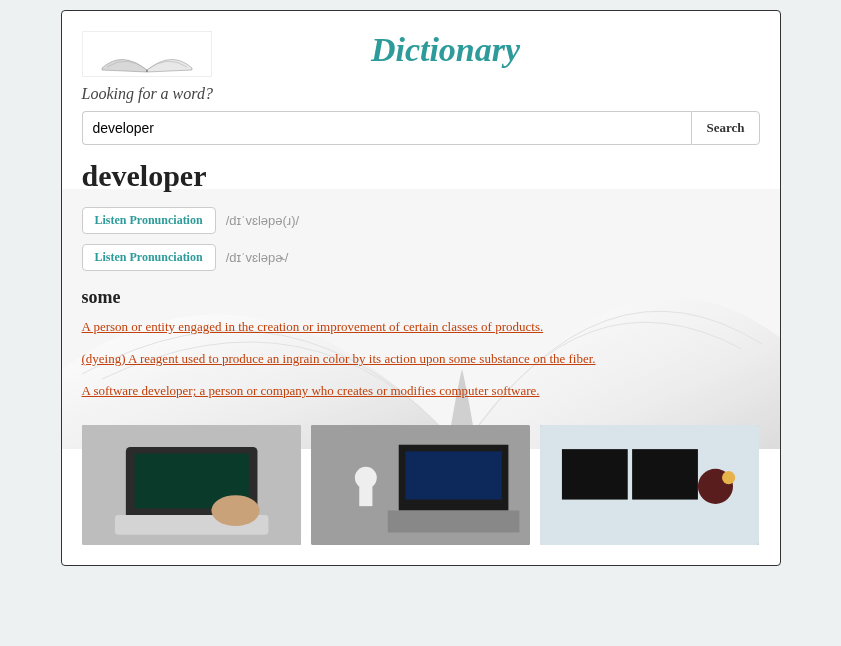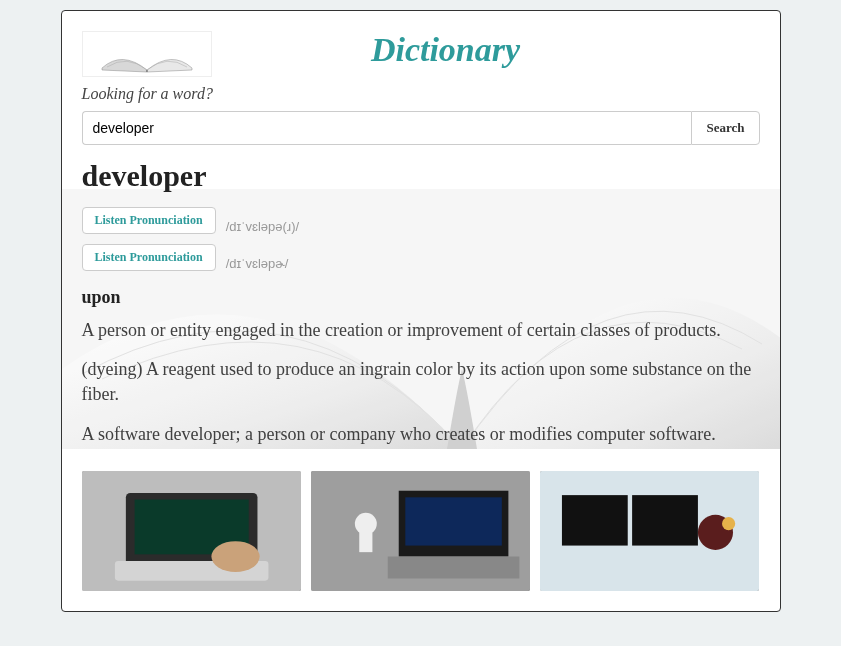--- a/index.html
+++ b/index.html
@@ -98,21 +98,21 @@
       font-family: Georgia, serif;
       font-size: 30px;
       font-weight: bold;
       color: #222;
       margin-bottom: 14px;
       position: relative;
       z-index: 1;
     }
     .pron-row {
       display: flex;
-      align-items: flex-end;
+      align-items: center;
       gap: 10px;
       margin-bottom: 10px;
       position: relative;
       z-index: 1;
     }
     .pron-btn {
       background: #fff;
       border: 1px solid #ccc;
       border-radius: 4px;
       padding: 5px 12px;
@@ -131,26 +131,27 @@
       font-family: Georgia, serif;
       font-weight: bold;
       font-size: 18px;
       color: #222;
       margin: 16px 0 10px 0;
       position: relative;
       z-index: 1;
     }
     .def {
       font-family: Georgia, serif;
-      font-size: 18px;
-      color: #404040;
+      font-size: 13px;
+      color: #c2410c;
       margin-bottom: 14px;
       position: relative;
       z-index: 1;
       line-height: 1.4;
+      text-decoration: underline;
     }
     .images {
       display: grid;
       grid-template-columns: repeat(3, 1fr);
       gap: 10px;
       padding: 10px 20px 0 20px;
       position: relative;
       z-index: 1;
     }
     .img-tile {
@@ -214,21 +215,21 @@
 
     <div class="pron-row">
       <button class="pron-btn">Listen Pronunciation</button>
       <span class="ipa">/dɪˈvɛləpə(ɹ)/</span>
     </div>
     <div class="pron-row">
       <button class="pron-btn">Listen Pronunciation</button>
       <span class="ipa">/dɪˈvɛləpɚ/</span>
     </div>
 
-    <div class="pos">upon</div>
+    <div class="pos">some</div>
 
     <div class="def">A person or entity engaged in the creation or improvement of certain classes of products.</div>
     <div class="def">(dyeing) A reagent used to produce an ingrain color by its action upon some substance on the fiber.</div>
     <div class="def">A software developer; a person or company who creates or modifies computer software.</div>
   </div>
 
   <div class="images">
     <div class="img-tile" title="laptop-coding-hands">
       <svg viewBox="0 0 200 110">
           <rect width="200" height="110" fill="#bdbdbd"></rect>

